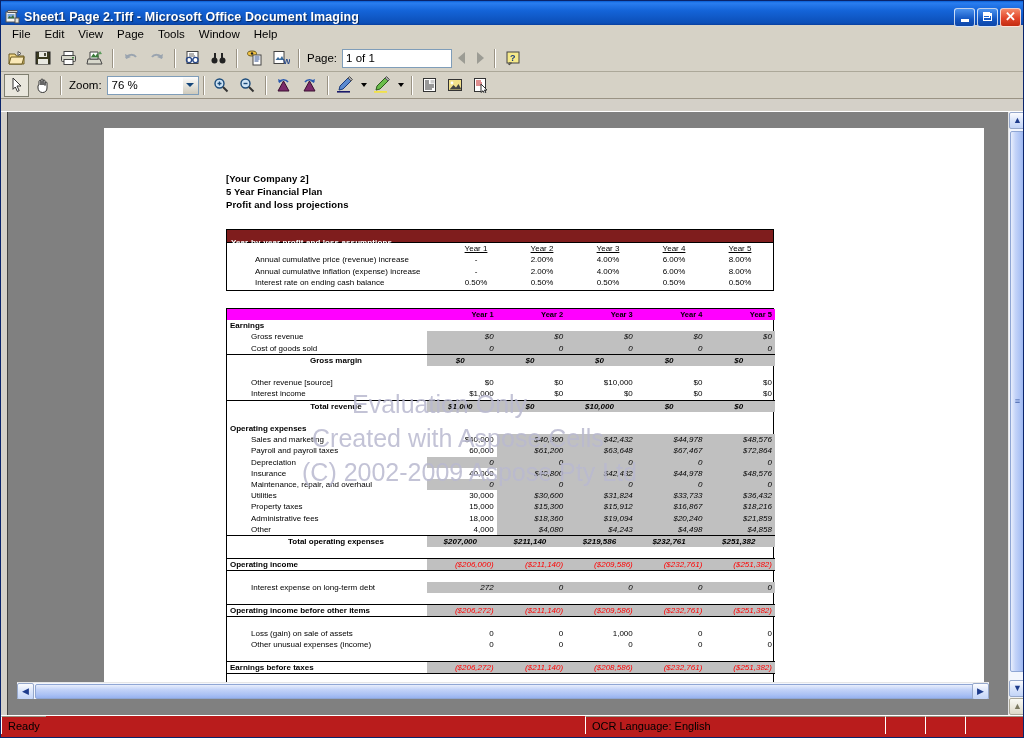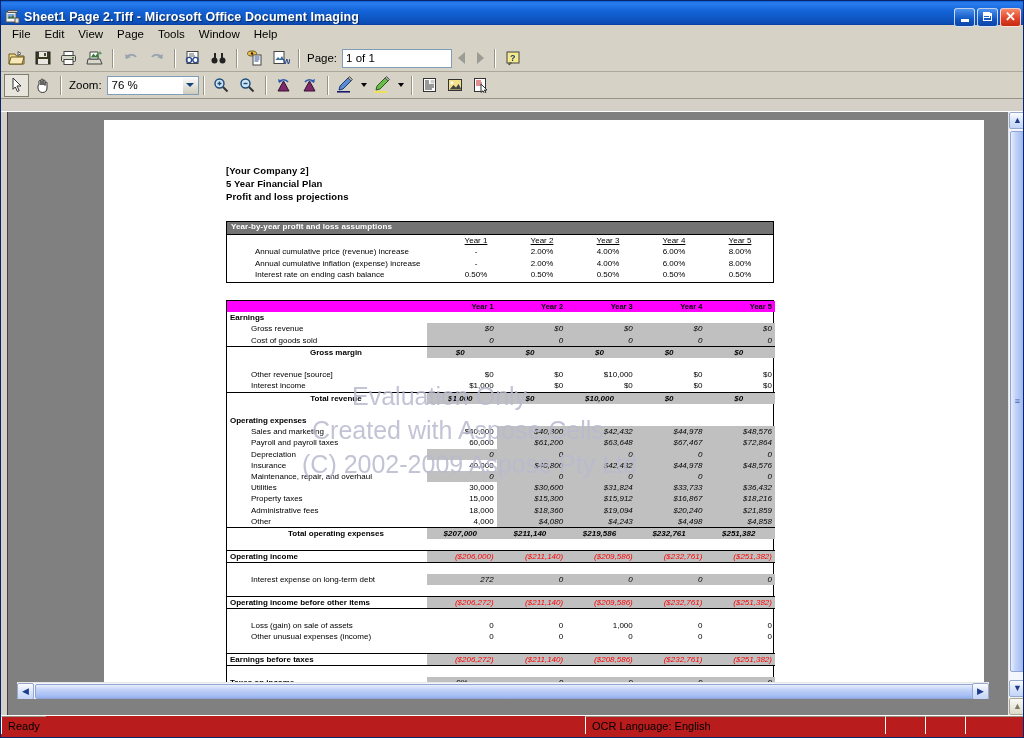--- a/index.html
+++ b/index.html
@@ -118,41 +118,41 @@
     width:1024px; height:605px;
     background:#808080;
     border-top:1px solid #fff;
   }
   #leftstrip { position:absolute; left:0; top:0; width:7px; height:605px; background:#d4d0c8; border-right:1px solid #404040;}
   #canvas {
     position:absolute; left:8px; top:0; right:18px; bottom:17px;
     background:#808080; overflow:hidden;
   }
   #page {
-    position:absolute; left:95px; top:8px;
+    position:absolute; left:95px; top:16px;
     width:880px; height:603px; background:#fff;
   }
 
   
   #sheet {
     position:absolute; left:0; top:0; width:880px; height:603px;
     font-family:"Liberation Sans", sans-serif;
     color:#000;
   }
   .doc-title { position:absolute; left:122px; font-size:9.5px; font-weight:bold; white-space:nowrap; letter-spacing:.1px;}
   #t1{ top:45px; } #t2{ top:58px; } #t3{ top:71px; }
 
   
   #assump {
     position:absolute; left:122px; top:101px; width:548px; height:62px;
     border:1px solid #000; background:#fff;
   }
   #assump .ahdr {
-    height:13px; background:#737373; color:#fff;
-    font-size:8px; font-weight:bold; padding:0 0 0 4px; letter-spacing:.1px;
+    height:13px; background:#7f1d1d; color:#fff;
+    font-size:8px; font-weight:bold; padding:8px 0 0 4px; letter-spacing:.1px;
     border-bottom:1px solid #000;
   }
   #assump table { width:100%; border-collapse:collapse; font-size:8px; }
   #assump td { padding:0; height:11.3px; line-height:11.3px; vertical-align:middle; }
   #assump td.lbl { padding-left:28px; white-space:nowrap; }
   #assump td.num { text-align:center; width:66px; }
   #assump tr.hdr td.num { text-decoration:underline; font-weight:normal; }
 
   
   #pnl {

